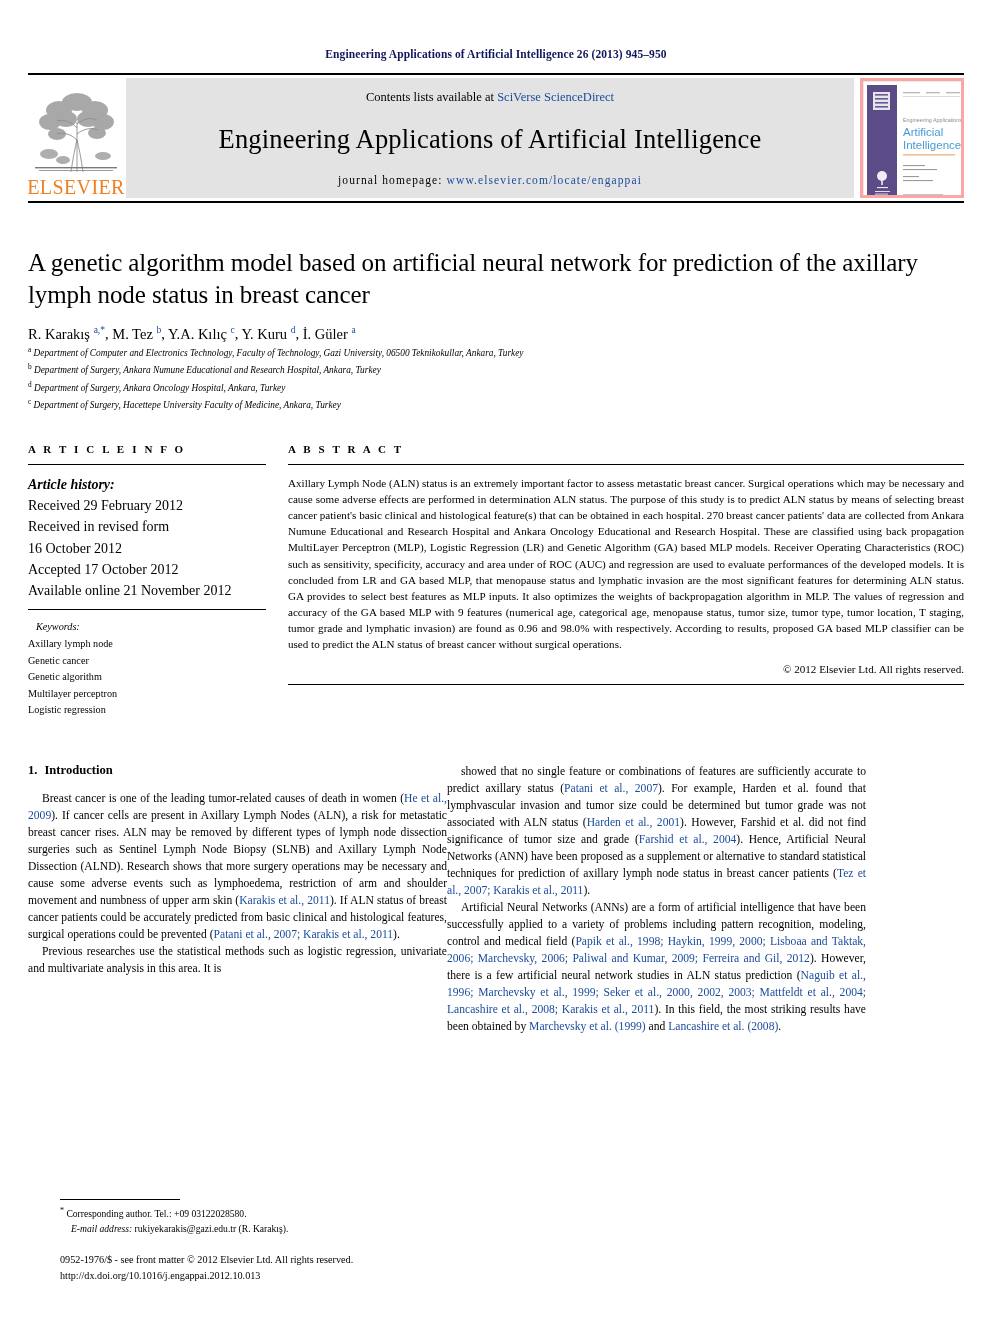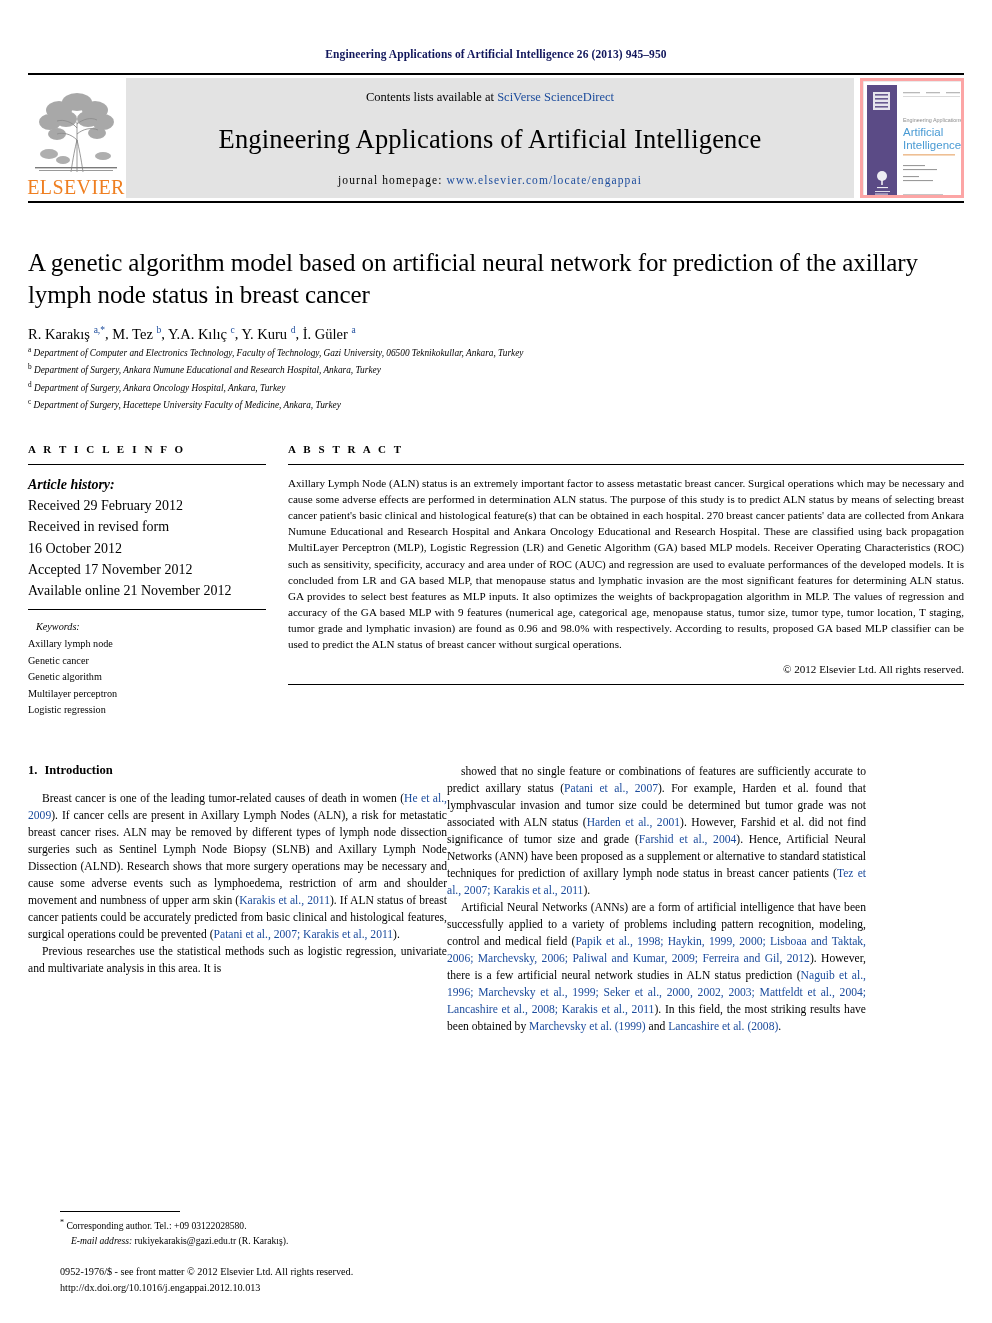--- a/index.html
+++ b/index.html
@@ -156,21 +156,21 @@
     margin: 0;
     text-indent: 14px;
   }
   .para + .para { margin-top: 0; }
   .cite { color: #1b4b9c; }
 
   
   .footnote-area {
     position: absolute;
     left: 60px;
-    bottom: 28px;
+    bottom: 40px;
     width: 419px;
   }
   .fn-rule { width: 120px; border-top: 0.9px solid #000; margin-bottom: 5px; }
   .fn-line { font-size: 9.6px; line-height: 1.5; }
   .fn-line sup { font-size: 8px; }
   .fn-email { padding-left: 11px; }
   .fn-email i { font-style: italic; }
   .imprint { margin-top: 16px; font-size: 10.2px; line-height: 1.5; }
 </style>
 </head>
@@ -279,21 +279,21 @@
   <div class="info-abstract">
     <div class="col-info">
       <div class="sec-head">A R T I C L E   I N F O</div>
       <div class="rule-thick"></div>
       <div class="hist-block">
         <div class="hist-label">Article history:</div>
         <div>
             <div>Received 29 February 2012</div>
             <div>Received in revised form</div>
             <div>16 October 2012</div>
-            <div>Accepted 17 November 2012</div>
+            <div>Accepted 17 October 2012</div>
             <div>Available online 21 November 2012</div>
           </div>
       </div>
       <div class="rule-thin"></div>
       <div class="kw-block">
         <div class="kw-label">Keywords:</div>
         <div>
             <div>Axillary lymph node</div>
             <div>Genetic cancer</div>
             <div>Genetic algorithm</div>

